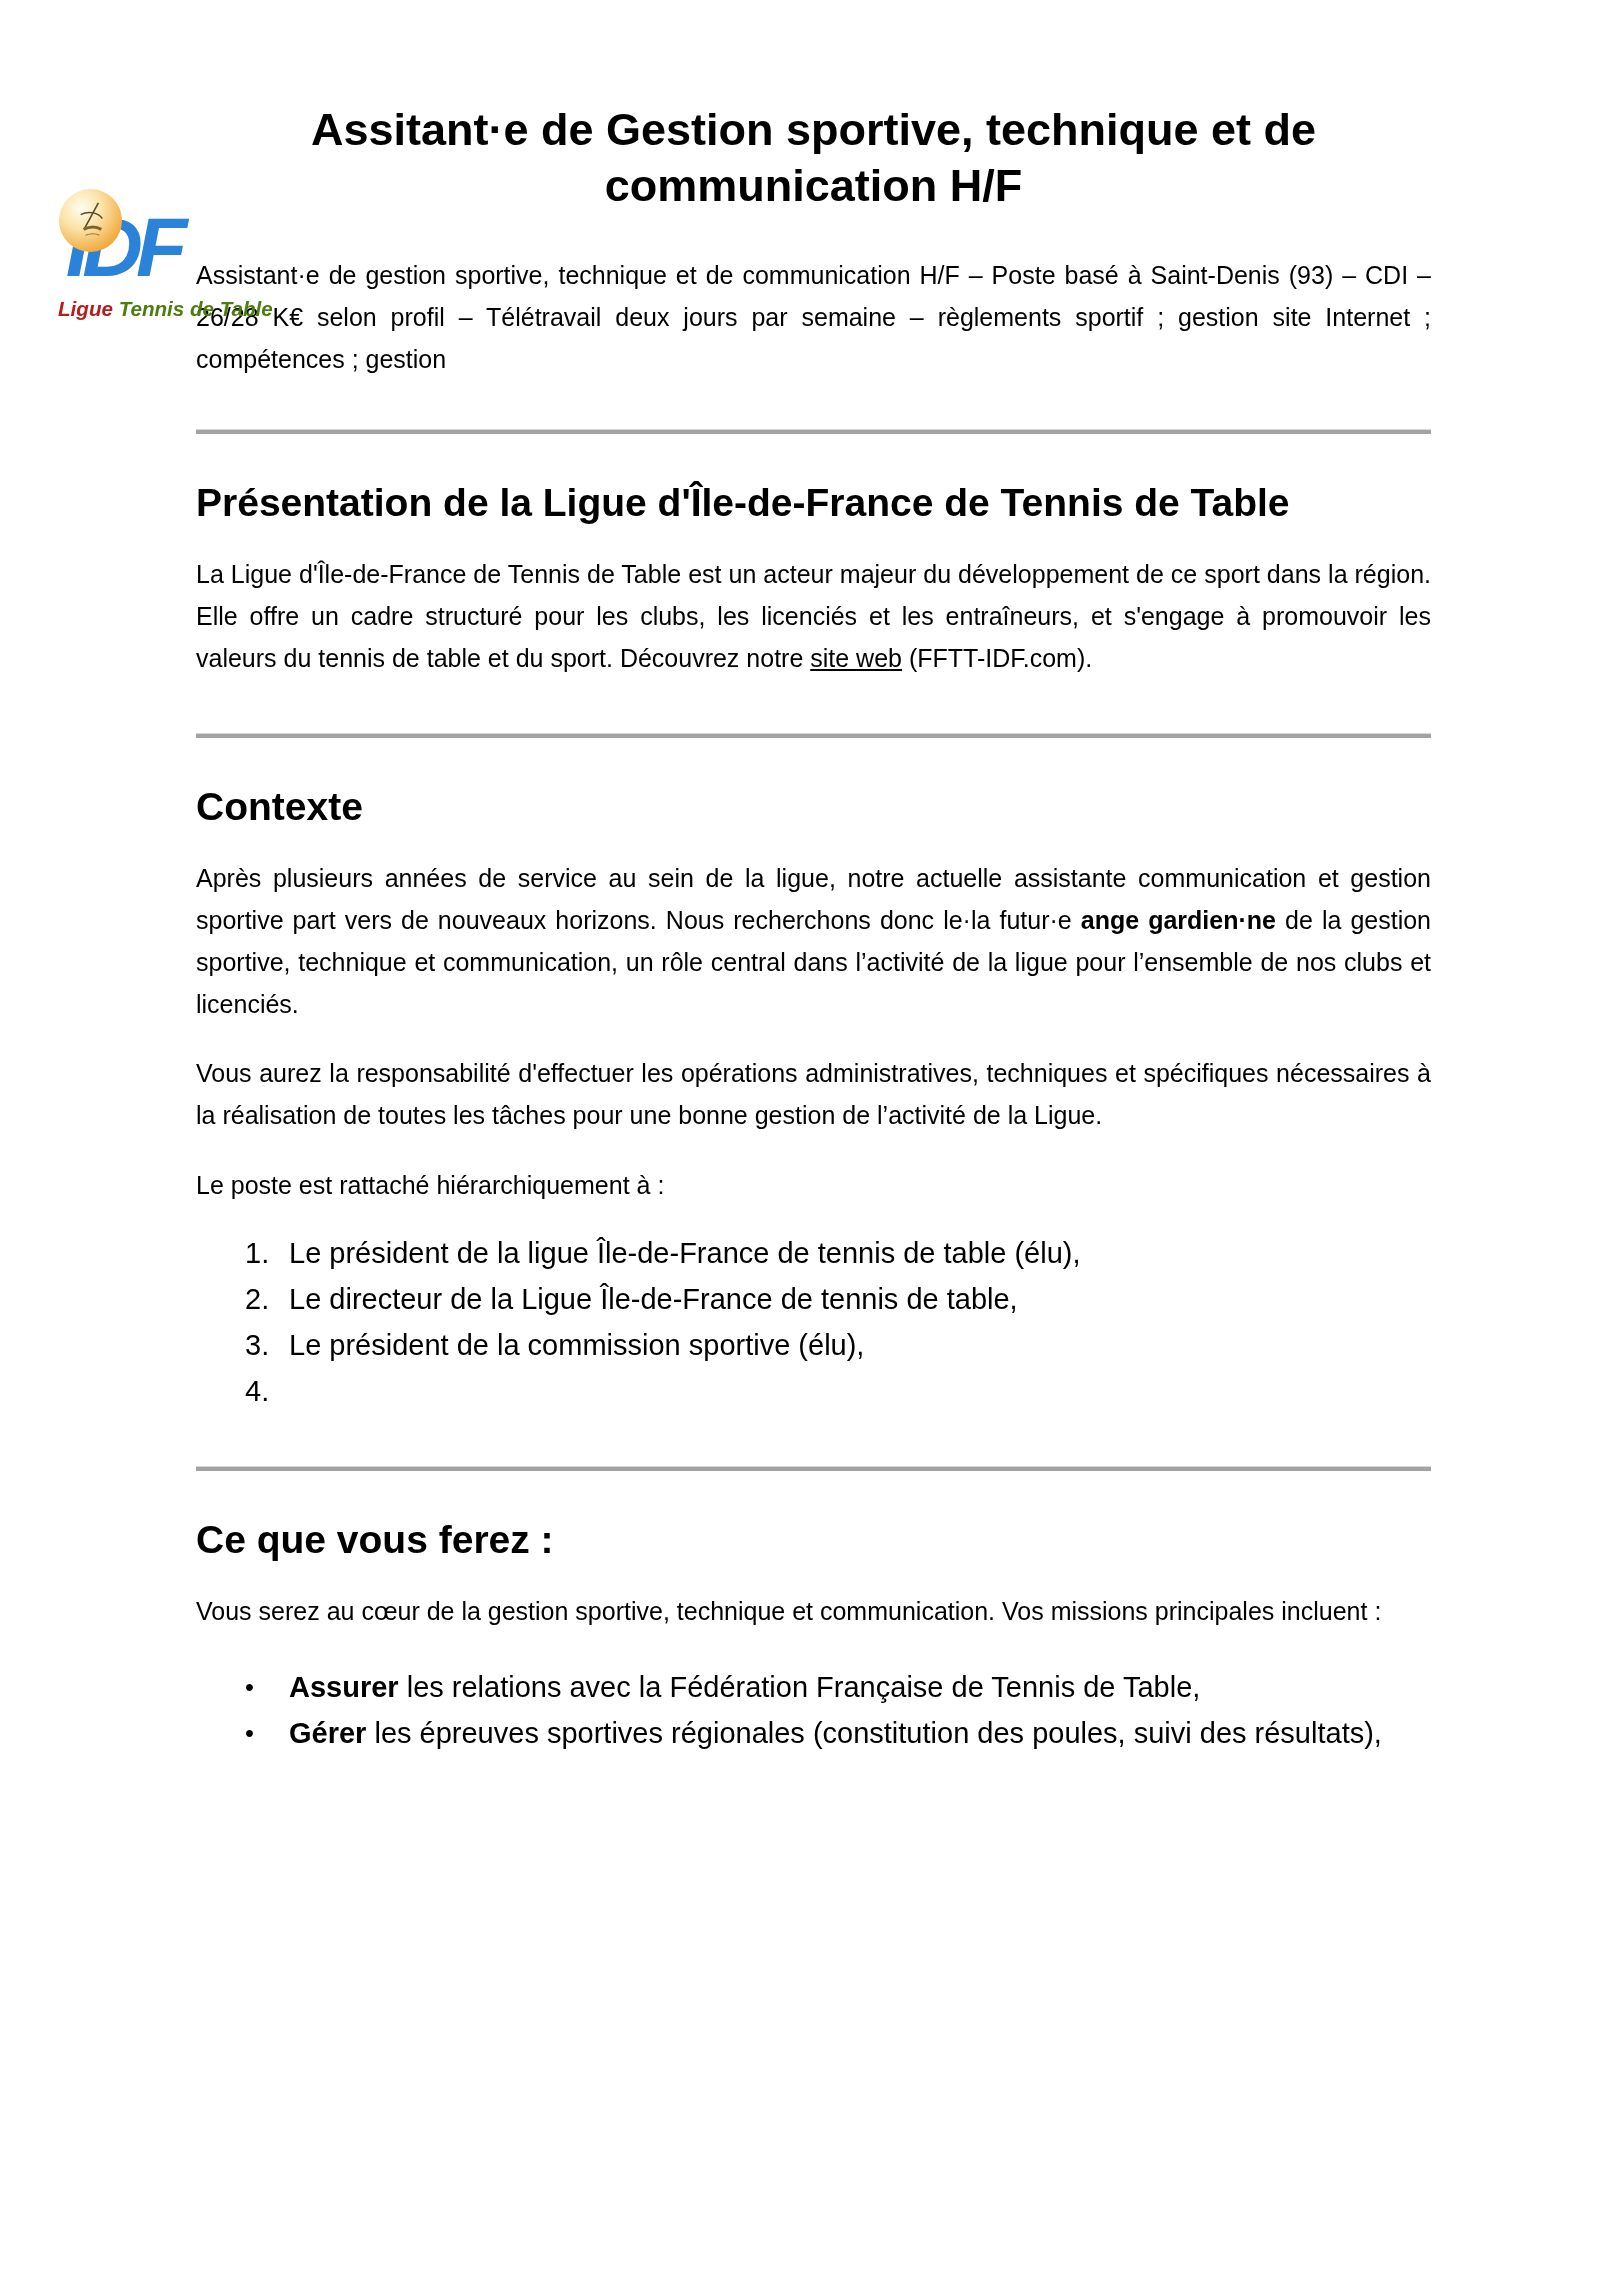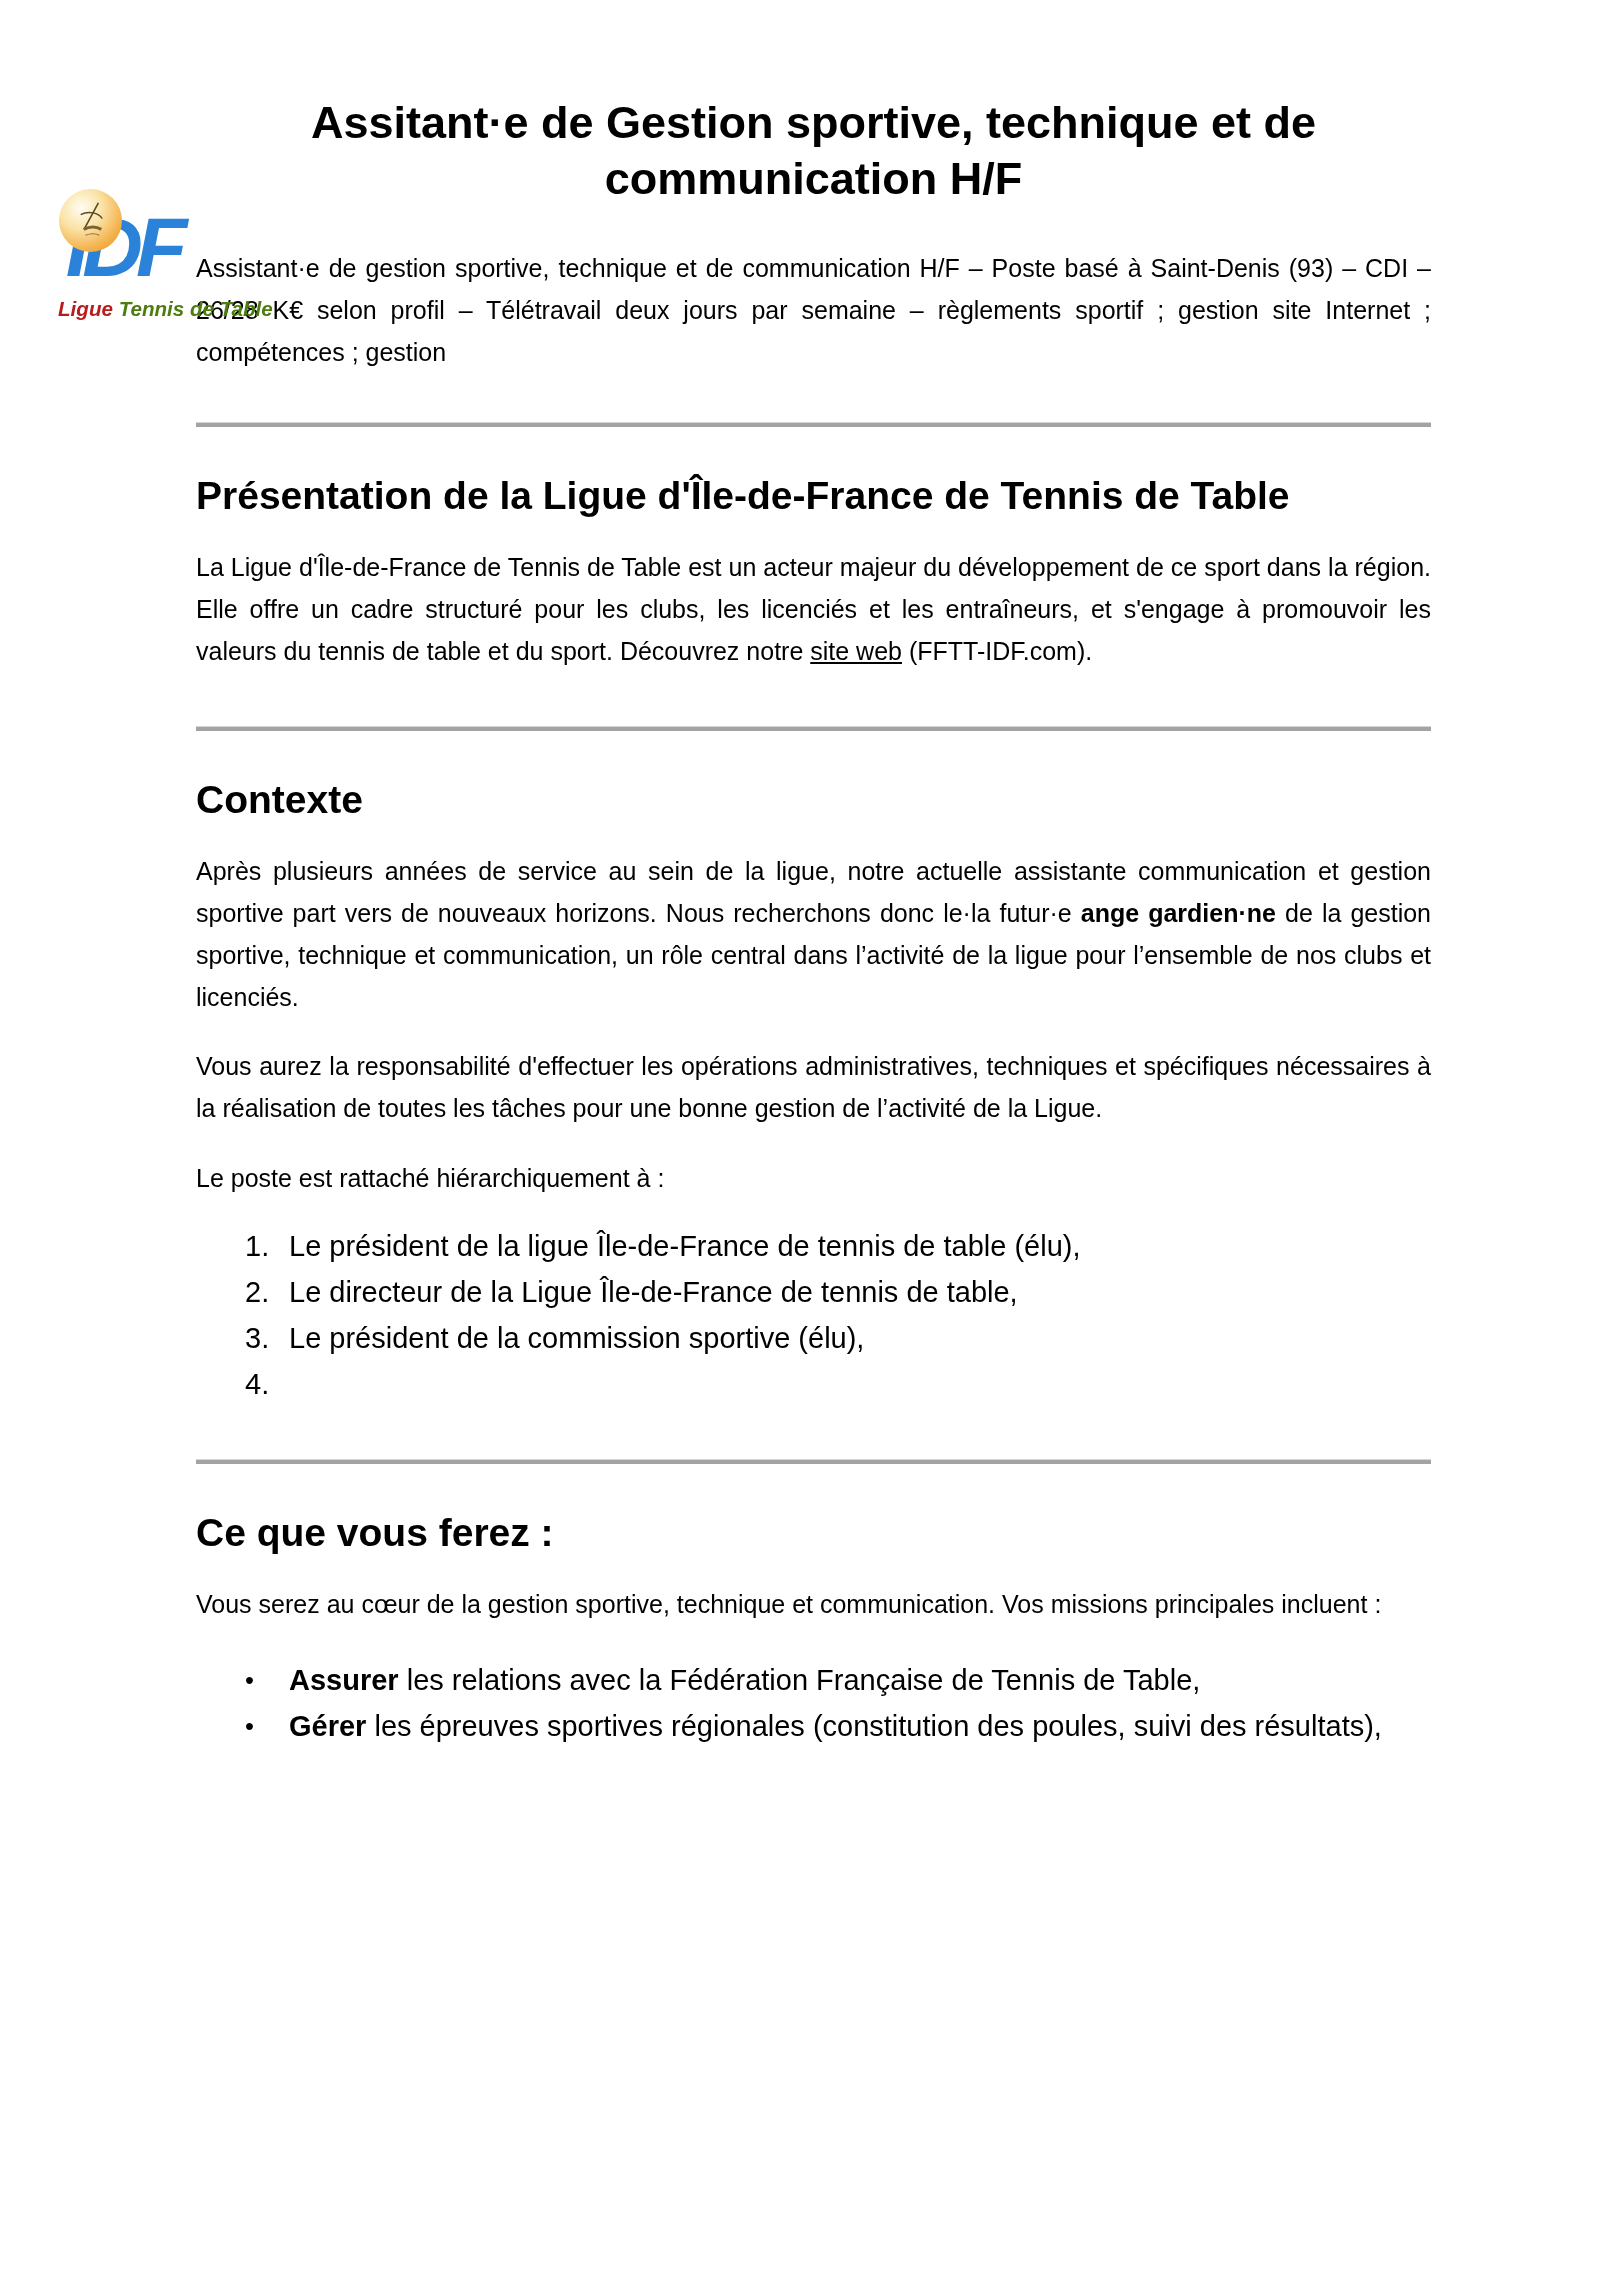--- a/index.html
+++ b/index.html
@@ -10,20 +10,21 @@
     color:#000;
   }
   .page {
     position:relative;
     width:1621px; height:2293px;
     overflow:hidden;
     background:#fff;
   }
   .content {
     padding:95px 190px 0 196px;
+    margin-top:7px;
   }
   
   .logo {
     position:absolute; left:56px; top:187px; width:176px; height:137px;
   }
   .logo-ball {
     position:absolute; left:2.9px; top:2px; width:63px; height:63px;
     border-radius:50%;
     background:radial-gradient(circle at 35% 30%, #fffdf2 0%, #fbe3a8 35%, #f3b14a 70%, #dd9323 100%);
     z-index:3;

